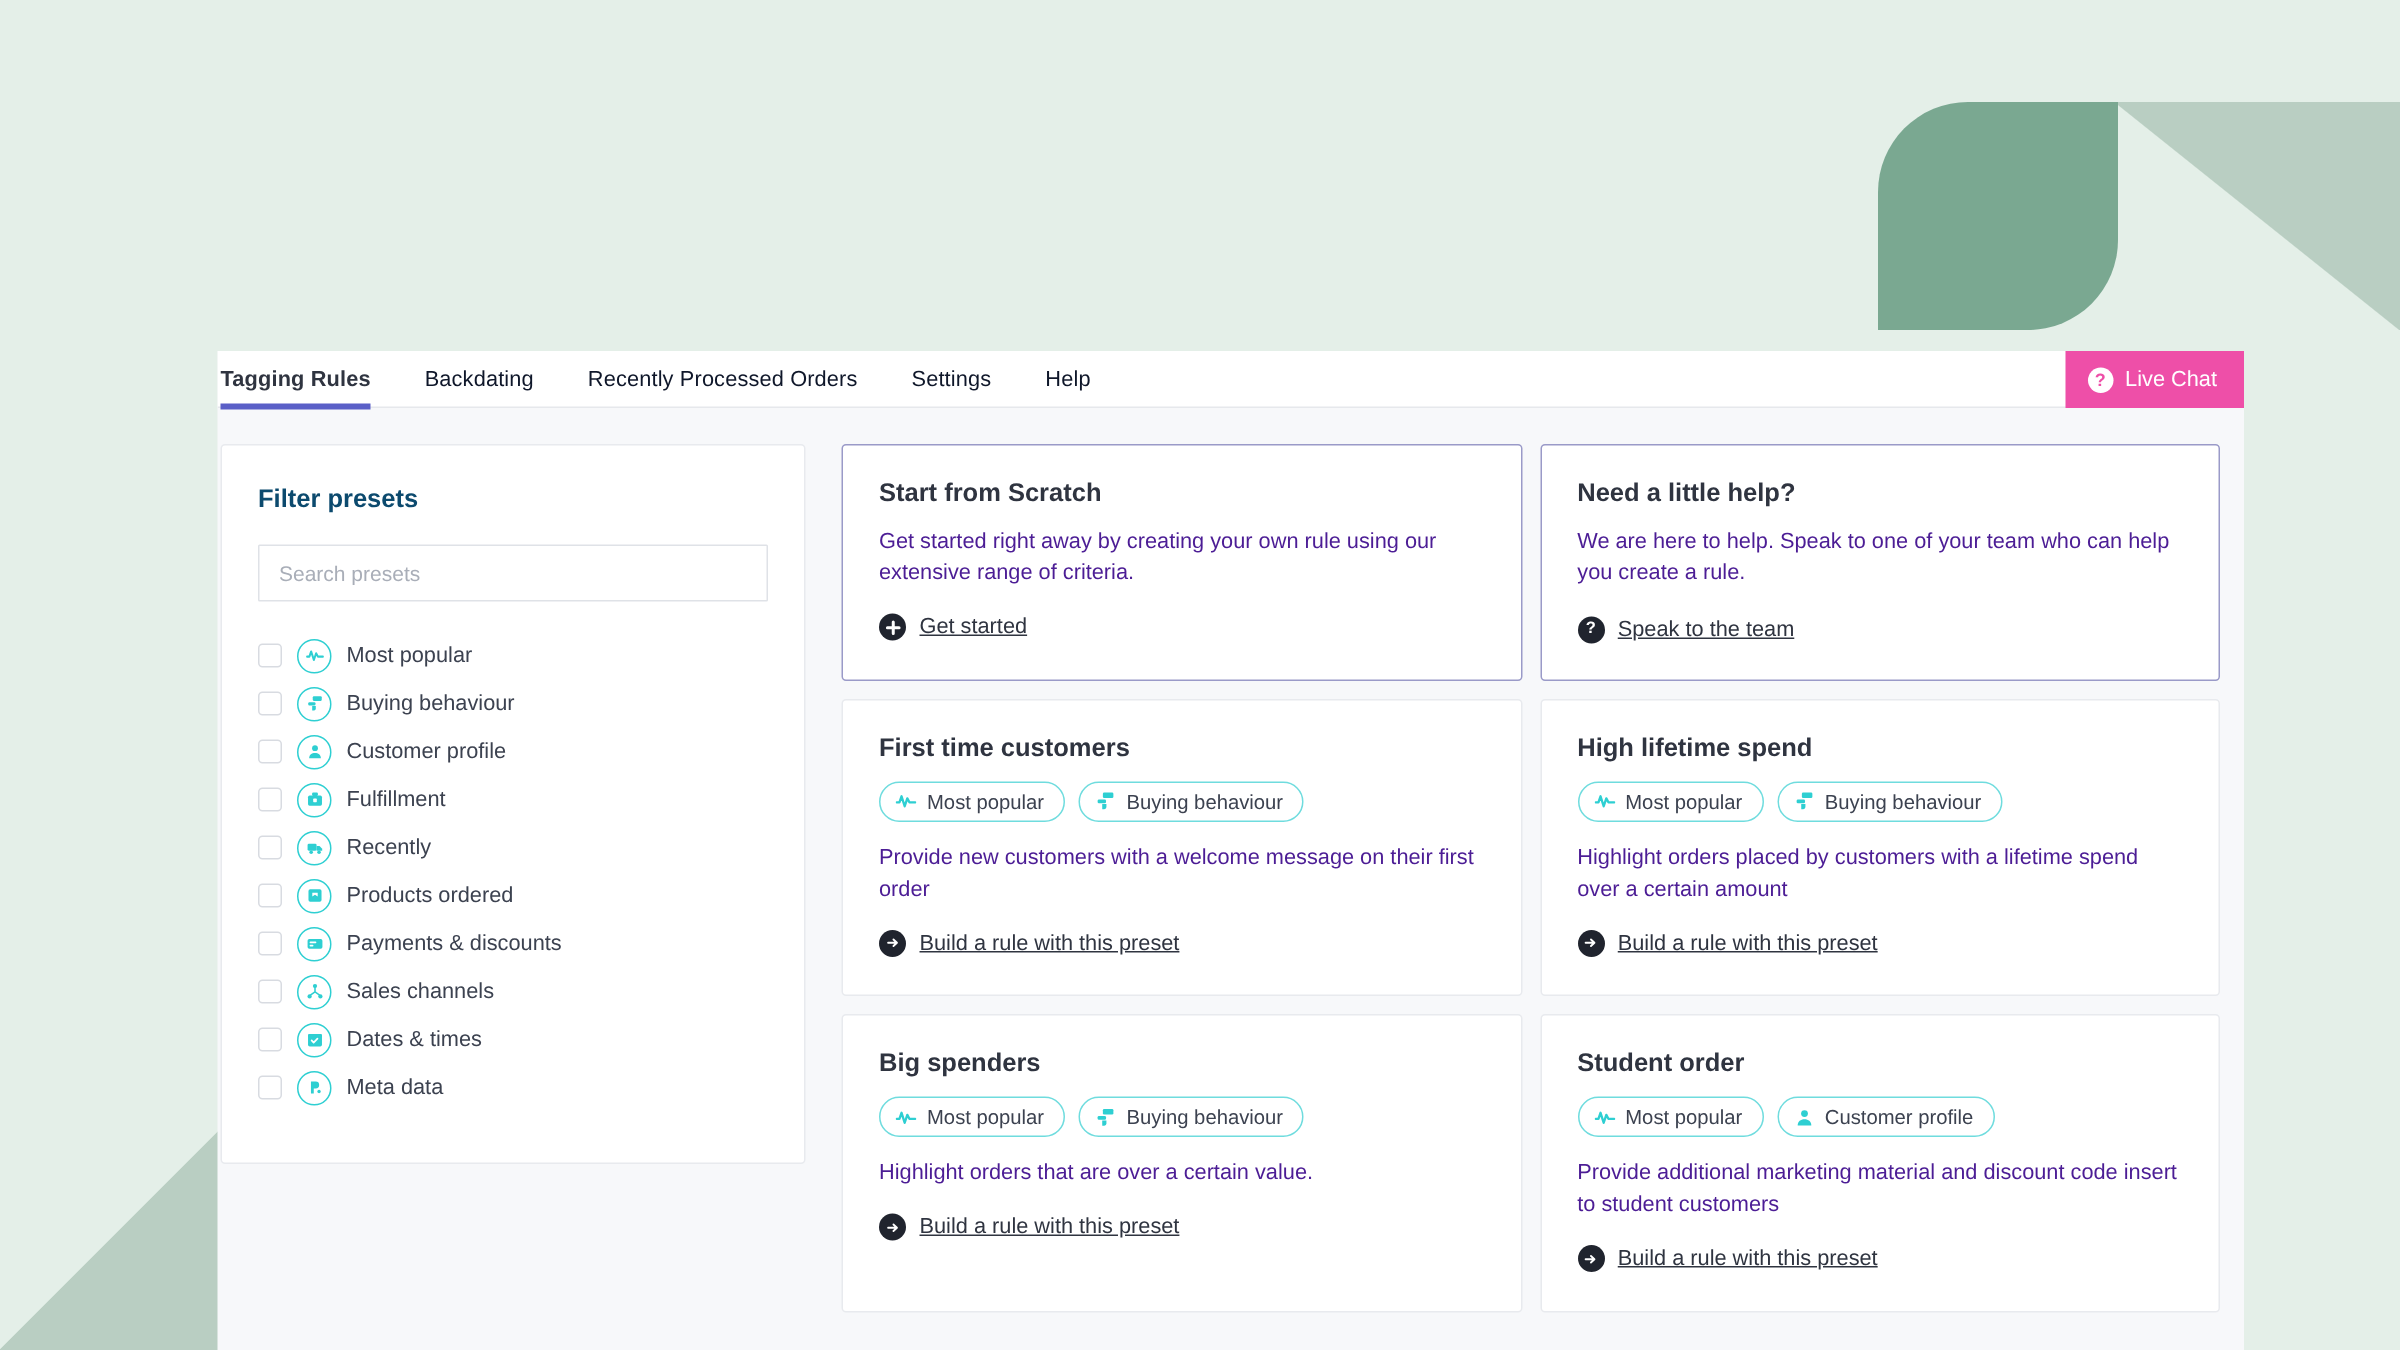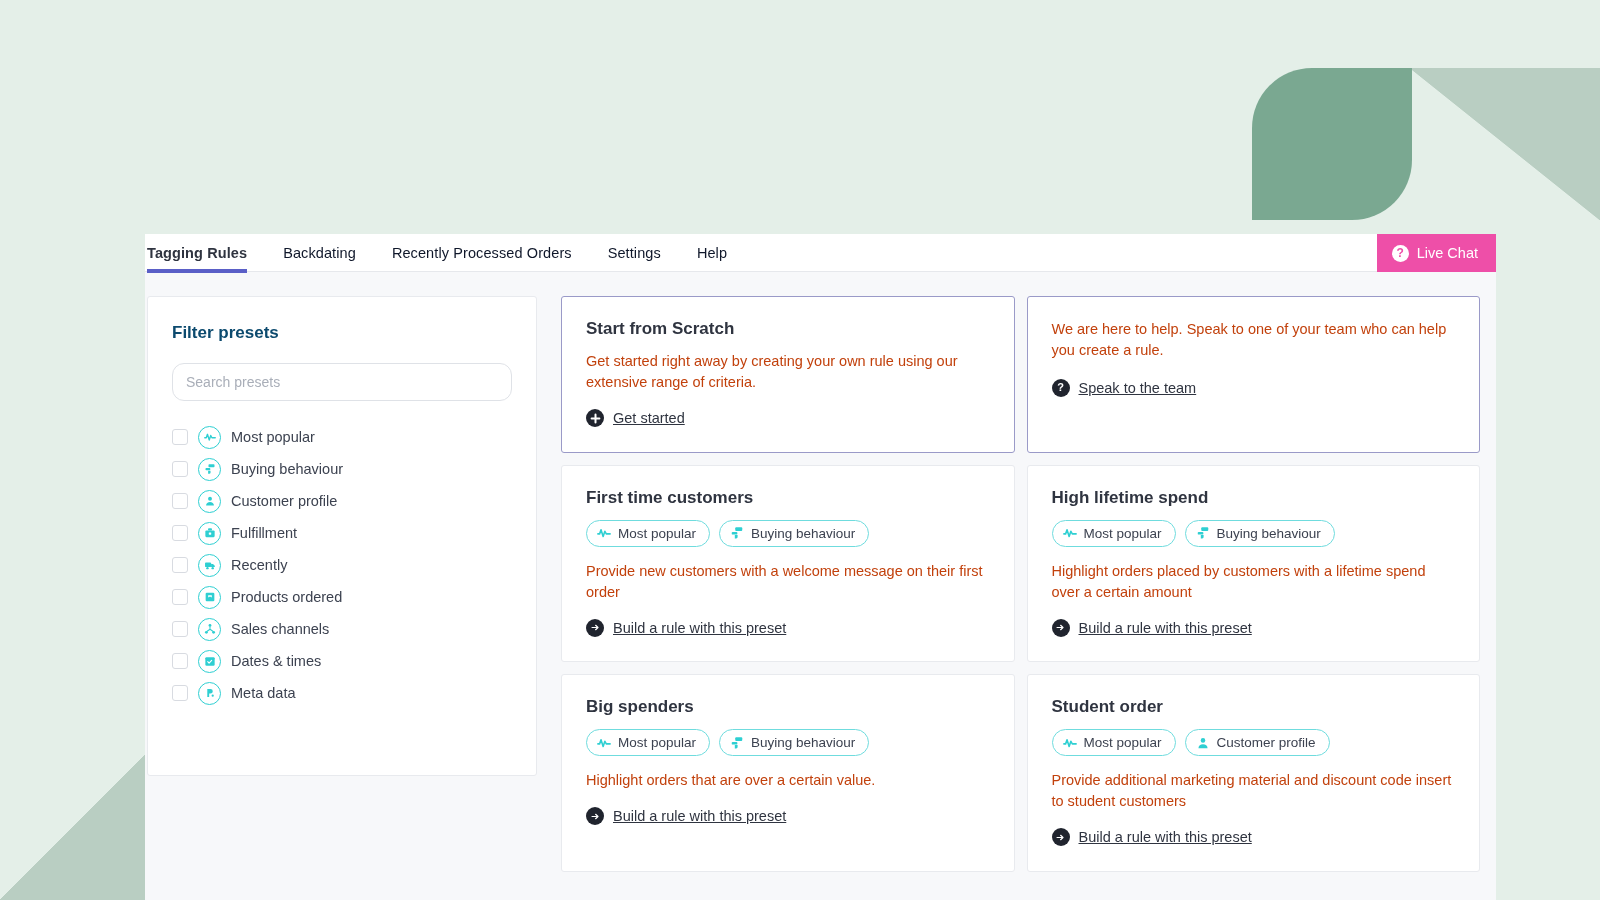--- a/index.html
+++ b/index.html
@@ -116,21 +116,21 @@
   #filter-presets-title {
     font-size: 17px;
     font-weight: 700;
     color: #0c4a6e;
     margin-bottom: 20px;
   }
   #search-presets-input {
     width: 100%;
     height: 38px;
     border: 1px solid #dfe2e7;
-    border-radius: 12px;
+    border-radius: 1px;
     padding: 0 13px;
     font-size: 14px;
     color: #3c4250;
     font-family: inherit;
     background: #fff;
     outline: none;
     margin-bottom: 20px;
   }
   #search-presets-input::placeholder { color: #a9aeb8; }
 
@@ -180,21 +180,21 @@
   .card.highlight { border: 1.6px solid #9a9ac8; }
 
   .card-title {
     font-size: 17px;
     font-weight: 700;
     color: #2f3440;
     margin-bottom: 12px;
   }
   .card-desc {
     font-size: 14.5px;
-    color: #c2410c;
+    color: #4c1d95;
     line-height: 1.45;
     margin-bottom: 16px;
   }
 
   .tag-row { display: flex; gap: 9px; margin-bottom: 14px; flex-wrap: wrap; }
   .tag {
     display: inline-flex;
     align-items: center;
     gap: 7px;
     border: 1.4px solid #6fdcde;
@@ -315,20 +315,31 @@
                 <rect x="2.2" y="2.4" width="11.6" height="11.2" rx="1.6" fill="#2ecfd2"></rect>
                 <path d="M5.6 5.6h4.8v3.2l-2.4-1.4-2.4 1.4z" fill="#fff"></path>
               </svg>
             </span>
             <span class="preset-label">Products ordered</span>
           </div>
           <div class="preset-row">
             <span class="cb"></span>
             <span class="cat-icon">
               <svg width="12" height="12" viewBox="0 0 16 16" fill="none">
+                <rect x="1.4" y="4" width="13.2" height="8.6" rx="1.6" fill="#2ecfd2"></rect>
+                <rect x="3.2" y="6.2" width="6" height="1.5" rx=".7" fill="#fff"></rect>
+                <rect x="3.2" y="9.2" width="3.4" height="1.5" rx=".7" fill="#fff"></rect>
+              </svg>
+            </span>
+            <span class="preset-label">Payments &amp; discounts</span>
+          </div>
+          <div class="preset-row">
+            <span class="cb"></span>
+            <span class="cat-icon">
+              <svg width="12" height="12" viewBox="0 0 16 16" fill="none">
                 <circle cx="8" cy="3.2" r="1.9" fill="#2ecfd2"></circle>
                 <circle cx="3.2" cy="12.4" r="1.9" fill="#2ecfd2"></circle>
                 <circle cx="12.8" cy="12.4" r="1.9" fill="#2ecfd2"></circle>
                 <path d="M8 5.1v3.2M8 8.3 4.2 11M8 8.3 11.8 11" stroke="#2ecfd2" stroke-width="1.4" stroke-linecap="round"></path>
               </svg>
             </span>
             <span class="preset-label">Sales channels</span>
           </div>
           <div class="preset-row">
             <span class="cb"></span>
@@ -363,20 +374,21 @@
           <span class="link-badge">
             <svg width="11" height="11" viewBox="0 0 11 11">
                 <path d="M5.5 1.6v7.8M1.6 5.5h7.8" stroke="#fff" stroke-width="2" stroke-linecap="round"></path>
               </svg>
           </span>
           <span class="link-text">Get started</span>
         </a>
       </div>
 
       <div class="card highlight">
+        <div class="card-title">Need a little help?</div>
         <div class="card-desc">We are here to help. Speak to one of your team who can help you create a rule.</div>
         <a class="card-link">
           <span class="link-badge">
             <span style="font-size:11px;font-weight:700;line-height:1;">?</span>
           </span>
           <span class="link-text">Speak to the team</span>
         </a>
       </div>
 
     <div class="card"><div class="card-title">First time customers</div><div class="tag-row">

